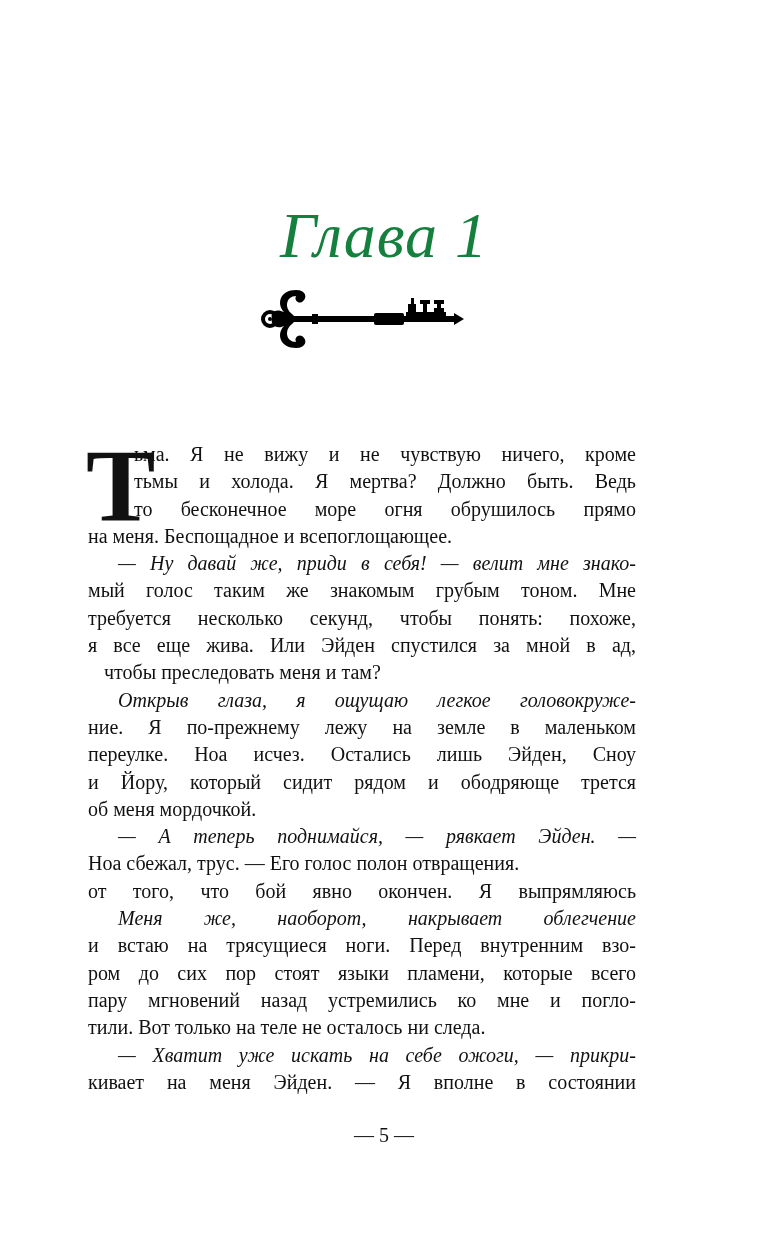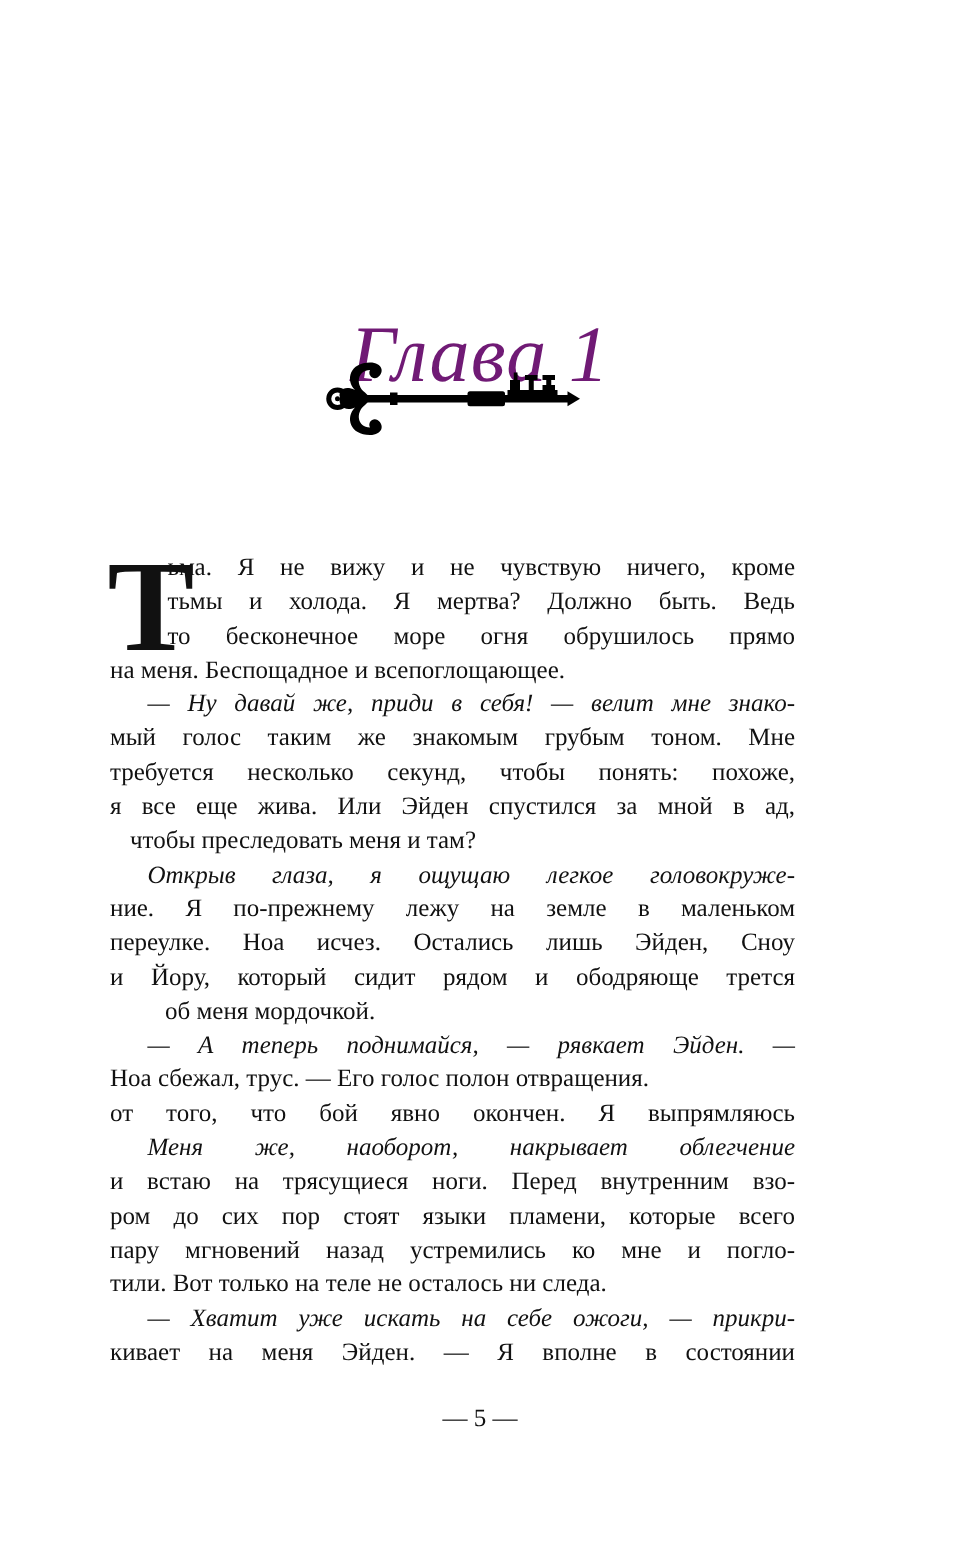--- a/index.html
+++ b/index.html
@@ -1,20 +1,20 @@
 <!DOCTYPE html>
 <html><head>
 <meta charset="utf-8">
 <style>
   html, body { margin: 0; padding: 0; background: #ffffff; }
   body { width: 768px; height: 1241px; position: relative; overflow: hidden;
          font-family: "DejaVu Serif", "Liberation Serif", serif; color: #111; }
   .chapter-title { position: absolute; top: 196px; left: 0; width: 768px; text-align: center;
          font-family: "Liberation Serif", serif; font-style: italic; font-size: 64px; line-height: 80px;
-         letter-spacing: 1px; color: #701a75; margin-top: 48px; }
+         letter-spacing: 1px; color: #15803d; }
   .key-ornament { position: absolute; left: 256px; top: 286px; width: 210px; height: 66px; }
   .body-text { position: absolute; left: 88px; top: 441px; width: 548px; }
   .line { display: block; height: 27.3px; line-height: 27.3px; font-family: "Liberation Serif", serif;
           font-size: 20px; text-align: justify; text-align-last: justify; white-space: nowrap; word-spacing: 0; }
   .line.last { text-align-last: left; }
   .line.indent { padding-left: 30px; font-style: italic; }
   .line.drop { padding-left: 46px; }
   .drop-cap { position: absolute; left: -2px; top: 6px; font-family: "Liberation Serif", serif;
               font-weight: bold; font-size: 104px; line-height: 78px; color: #111; }
   .page-number { position: absolute; top: 1124px; left: 0; width: 768px; text-align: center;
@@ -59,21 +59,21 @@
       <span class="line last" style="text-align-last: left; text-align: left;">на меня. Беспощадное и всепоглощающее.</span>
       <span class="line indent">— Ну давай же, приди в себя! — велит мне знако-</span>
       <span class="line">мый голос таким же знакомым грубым тоном. Мне</span>
       <span class="line">требуется несколько секунд, чтобы понять: похоже,</span>
       <span class="line">я все еще жива. Или Эйден спустился за мной в ад,</span>
       <span class="line last" style="text-align-last: left; text-align: left; margin-left: 16px;">чтобы преследовать меня и там?</span>
       <span class="line indent">Открыв глаза, я ощущаю легкое головокруже-</span>
       <span class="line">ние. Я по-прежнему лежу на земле в маленьком</span>
       <span class="line">переулке. Ноа исчез. Остались лишь Эйден, Сноу</span>
       <span class="line">и Йору, который сидит рядом и ободряюще трется</span>
-      <span class="line last" style="text-align-last: left; text-align: center; margin-left: 44px;">об меня мордочкой.</span>
+      <span class="line last" style="text-align-last: left; text-align: center;">об меня мордочкой.</span>
       <span class="line indent">— А теперь поднимайся, — рявкает Эйден. —</span>
       <span class="line last" style="text-align-last: left; text-align: right;">Ноа сбежал, трус. — Его голос полон отвращения.</span>
       <span class="line">от того, что бой явно окончен. Я выпрямляюсь</span>
       <span class="line indent">Меня же, наоборот, накрывает облегчение</span>
       <span class="line">и встаю на трясущиеся ноги. Перед внутренним взо-</span>
       <span class="line">ром до сих пор стоят языки пламени, которые всего</span>
       <span class="line">пару мгновений назад устремились ко мне и погло-</span>
       <span class="line last" style="text-align-last: left; text-align: right;">тили. Вот только на теле не осталось ни следа.</span>
       <span class="line indent">— Хватит уже искать на себе ожоги, — прикри-</span>
       <span class="line">кивает на меня Эйден. — Я вполне в состоянии</span>

